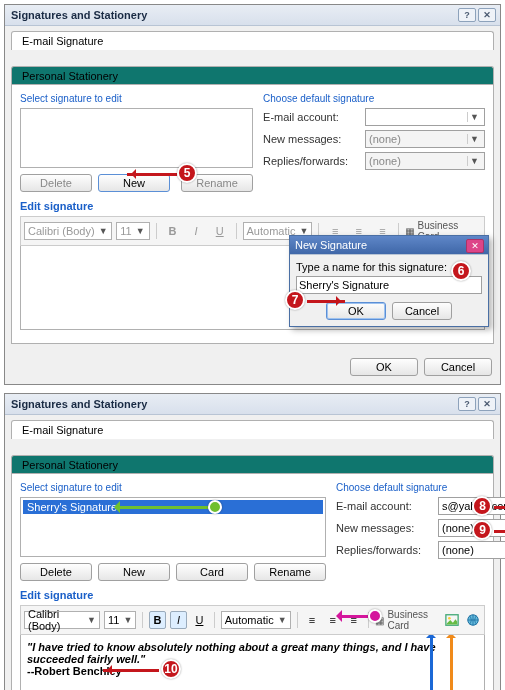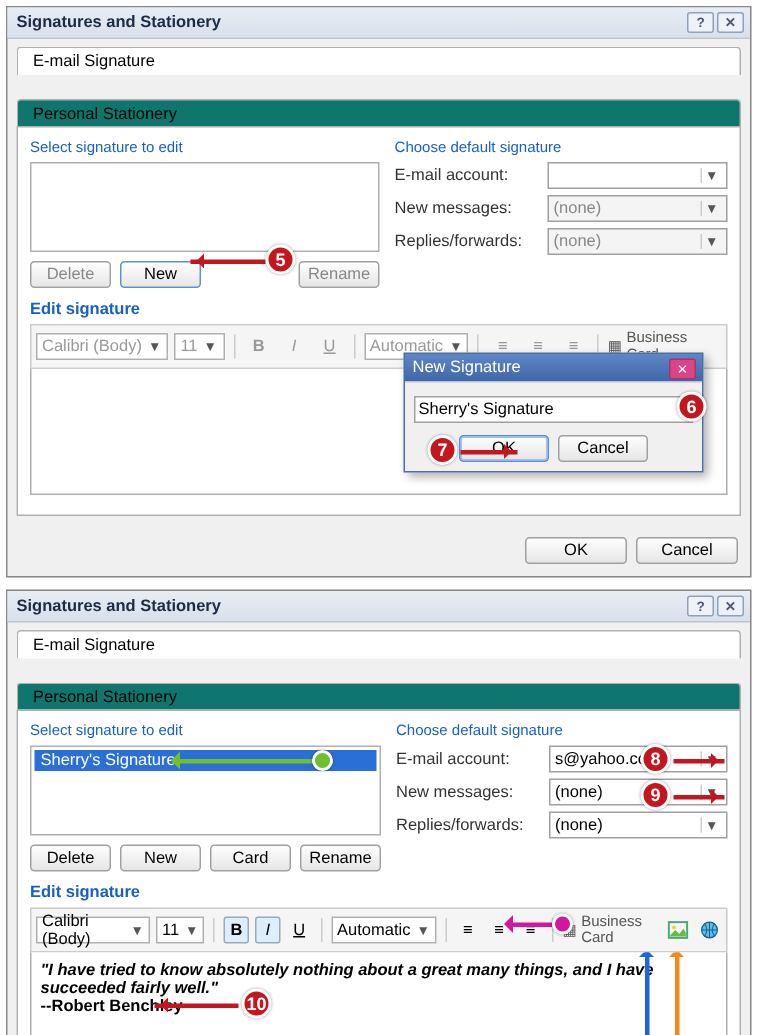--- a/index.html
+++ b/index.html
@@ -90,21 +90,21 @@
   }
   .btnrow {
     display: flex;
     gap: 6px;
     margin-top: 6px;
   }
   button.std {
     border: 1px solid #a0a0a0;
     background: linear-gradient(#fefefe,#e6e6e6);
     padding: 2px 0;
-    width: 54px;
+    width: 72px;
     border-radius: 3px;
     font-size: 11px;
     font-family: inherit;
   }
   button.std:disabled, button.std.dim {
     color: #888;
   }
   .fieldrow {
     display: flex;
     align-items: center;
@@ -330,28 +330,29 @@
         </div>
       <div class="sep"></div>
       <div class="tb-btn">≡</div>
       <div class="tb-btn">≡</div>
       <div class="tb-btn">≡</div>
       <div class="sep"></div>
       <div class="biz">▦ <span>Business Card</span></div>
     </div>
     <div class="editor"></div>
 
-    <div class="inner-dialog" style="right:24px; top:150px;">
+    <div class="inner-dialog" style="right:4px; top:150px;">
       <div class="titlebar">
         <span>New Signature</span>
         <div class="winbtns">
           <div class="winbtn" style="background:#d48;color:#fff;border-color:#a36">✕</div>
         </div>
       </div>
       <div class="body">
+        <div>Type a name for this signature:</div>
         <input type="text" style="margin-top: 3px;" value="Sherry's Signature">
         <div class="btns">
           <button class="std primary">OK</button>
           <button class="std">Cancel</button>
         </div>
       </div>
     </div>
 
     <div class="badge" style="left:165px; top:78px;">5</div>
     <div class="arrow-line rev" style="left:115px; top:88px; width:50px;"></div>

